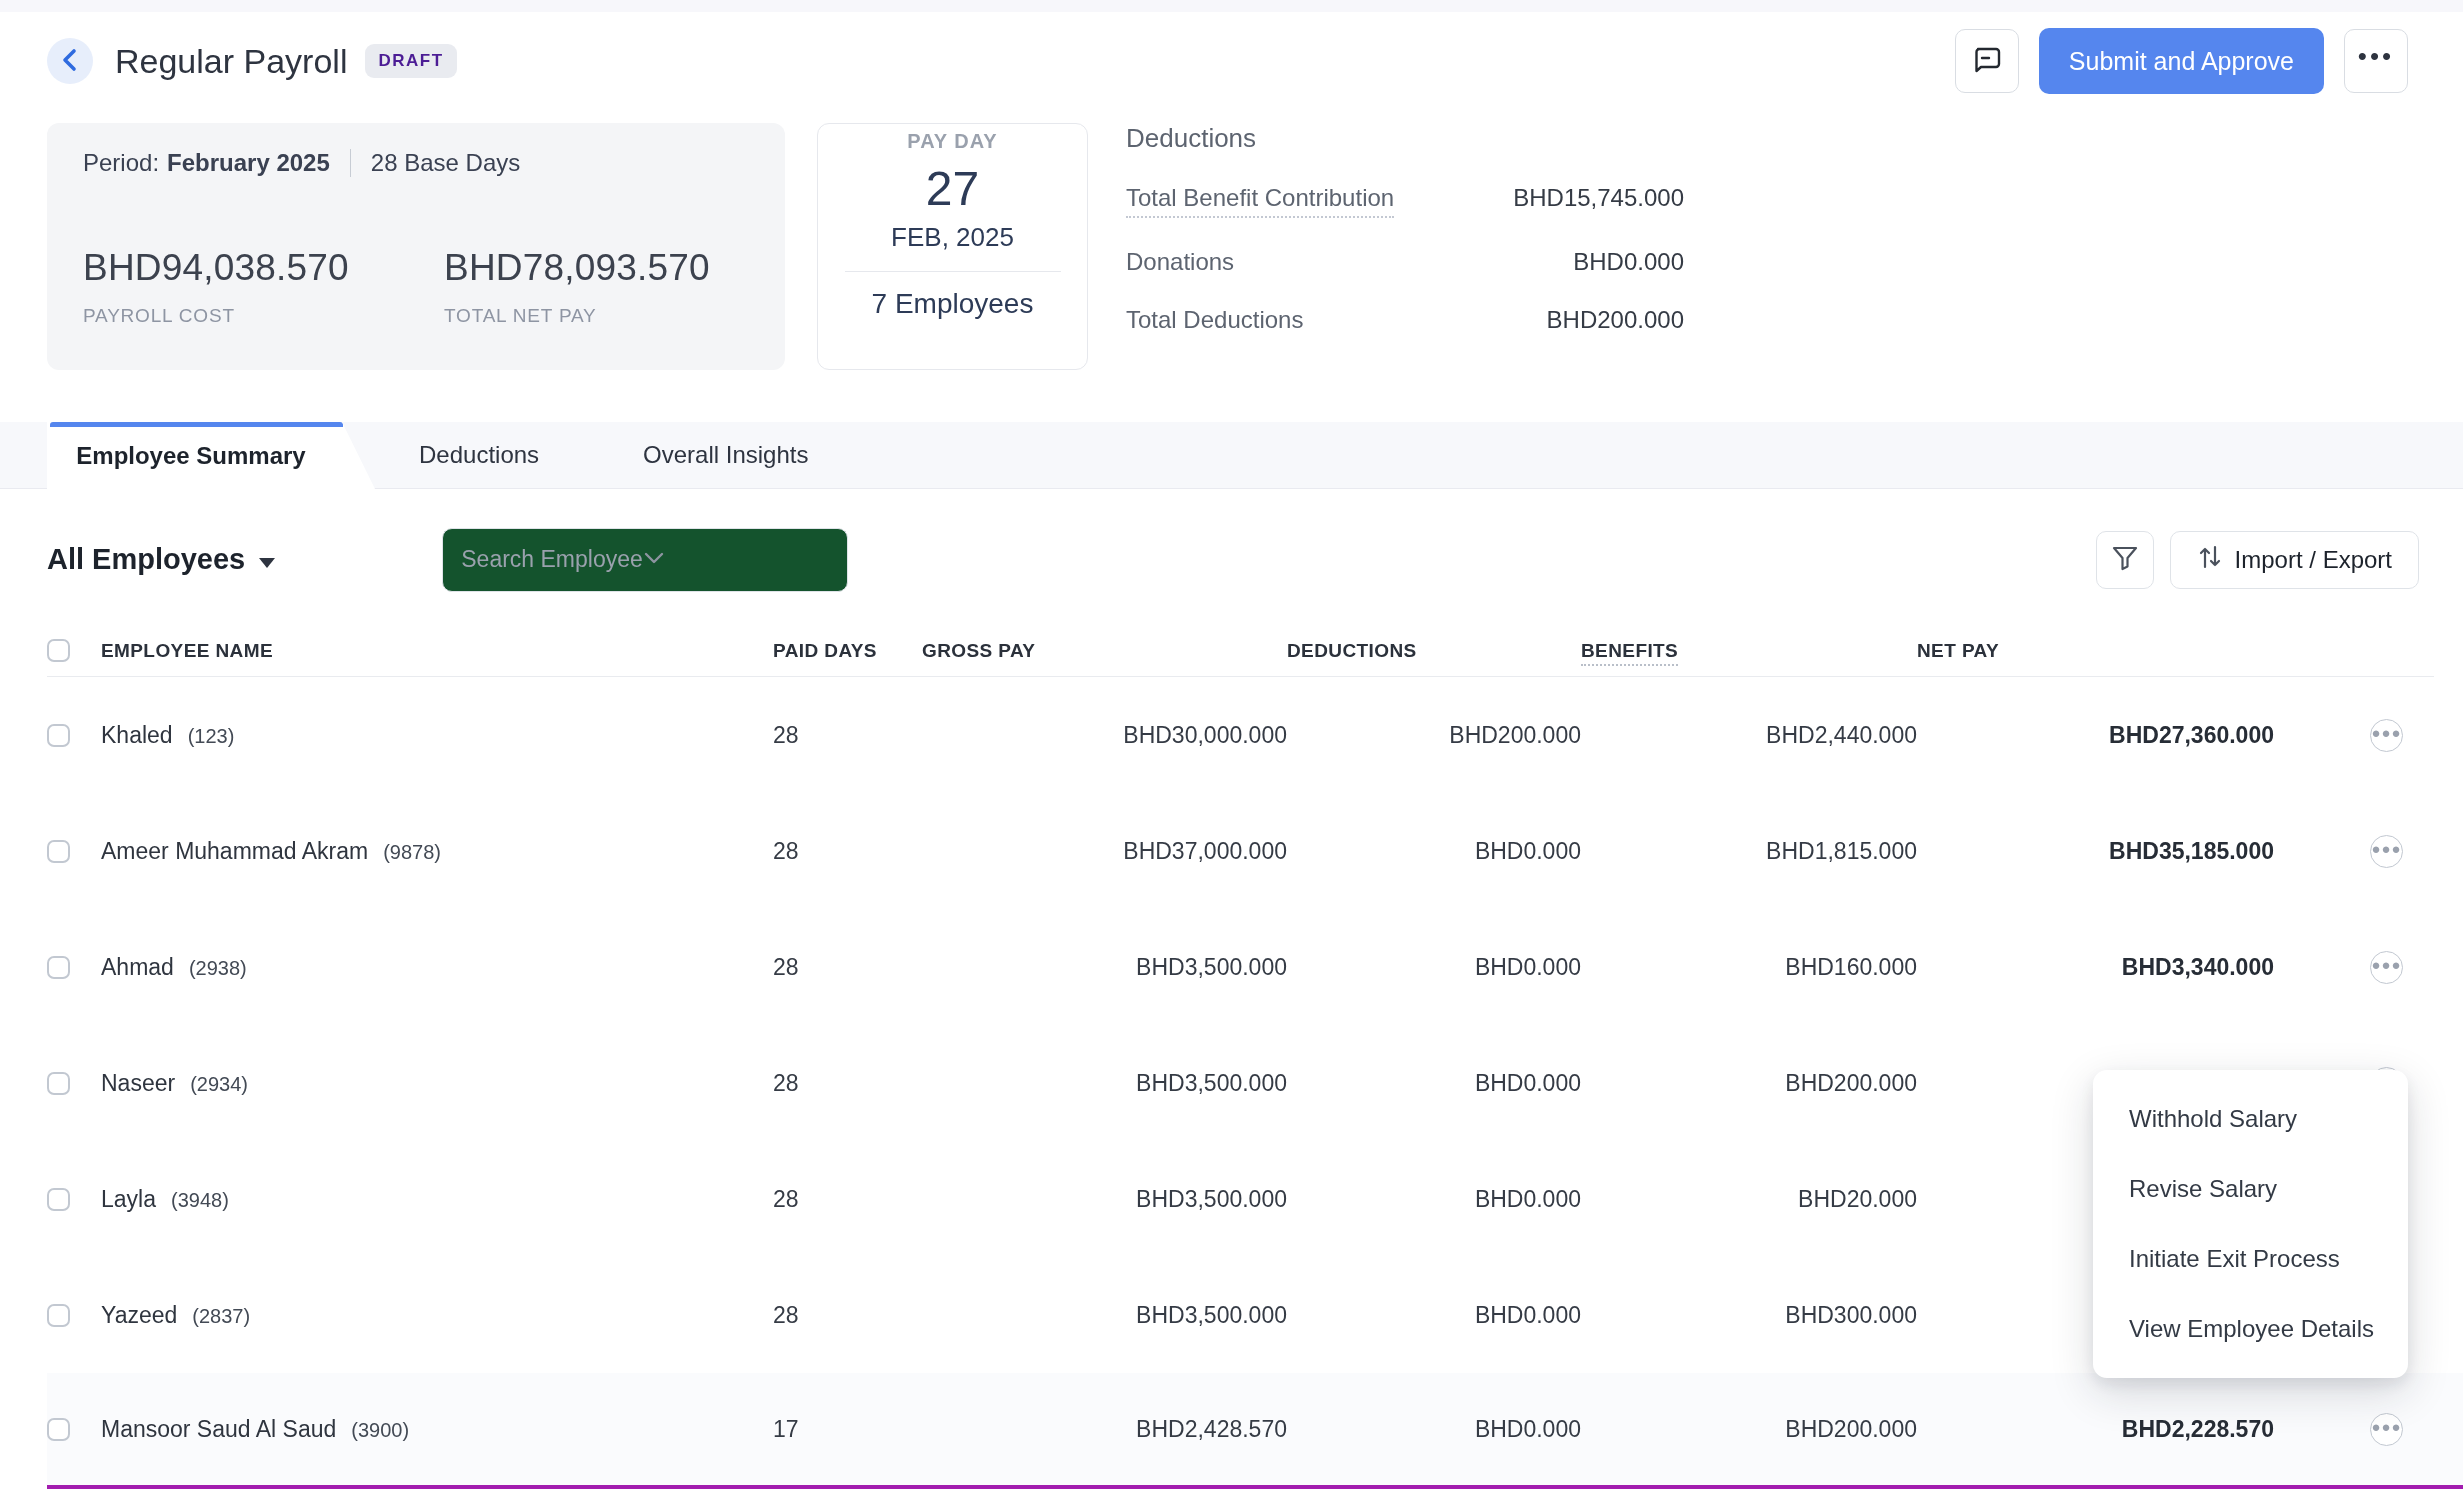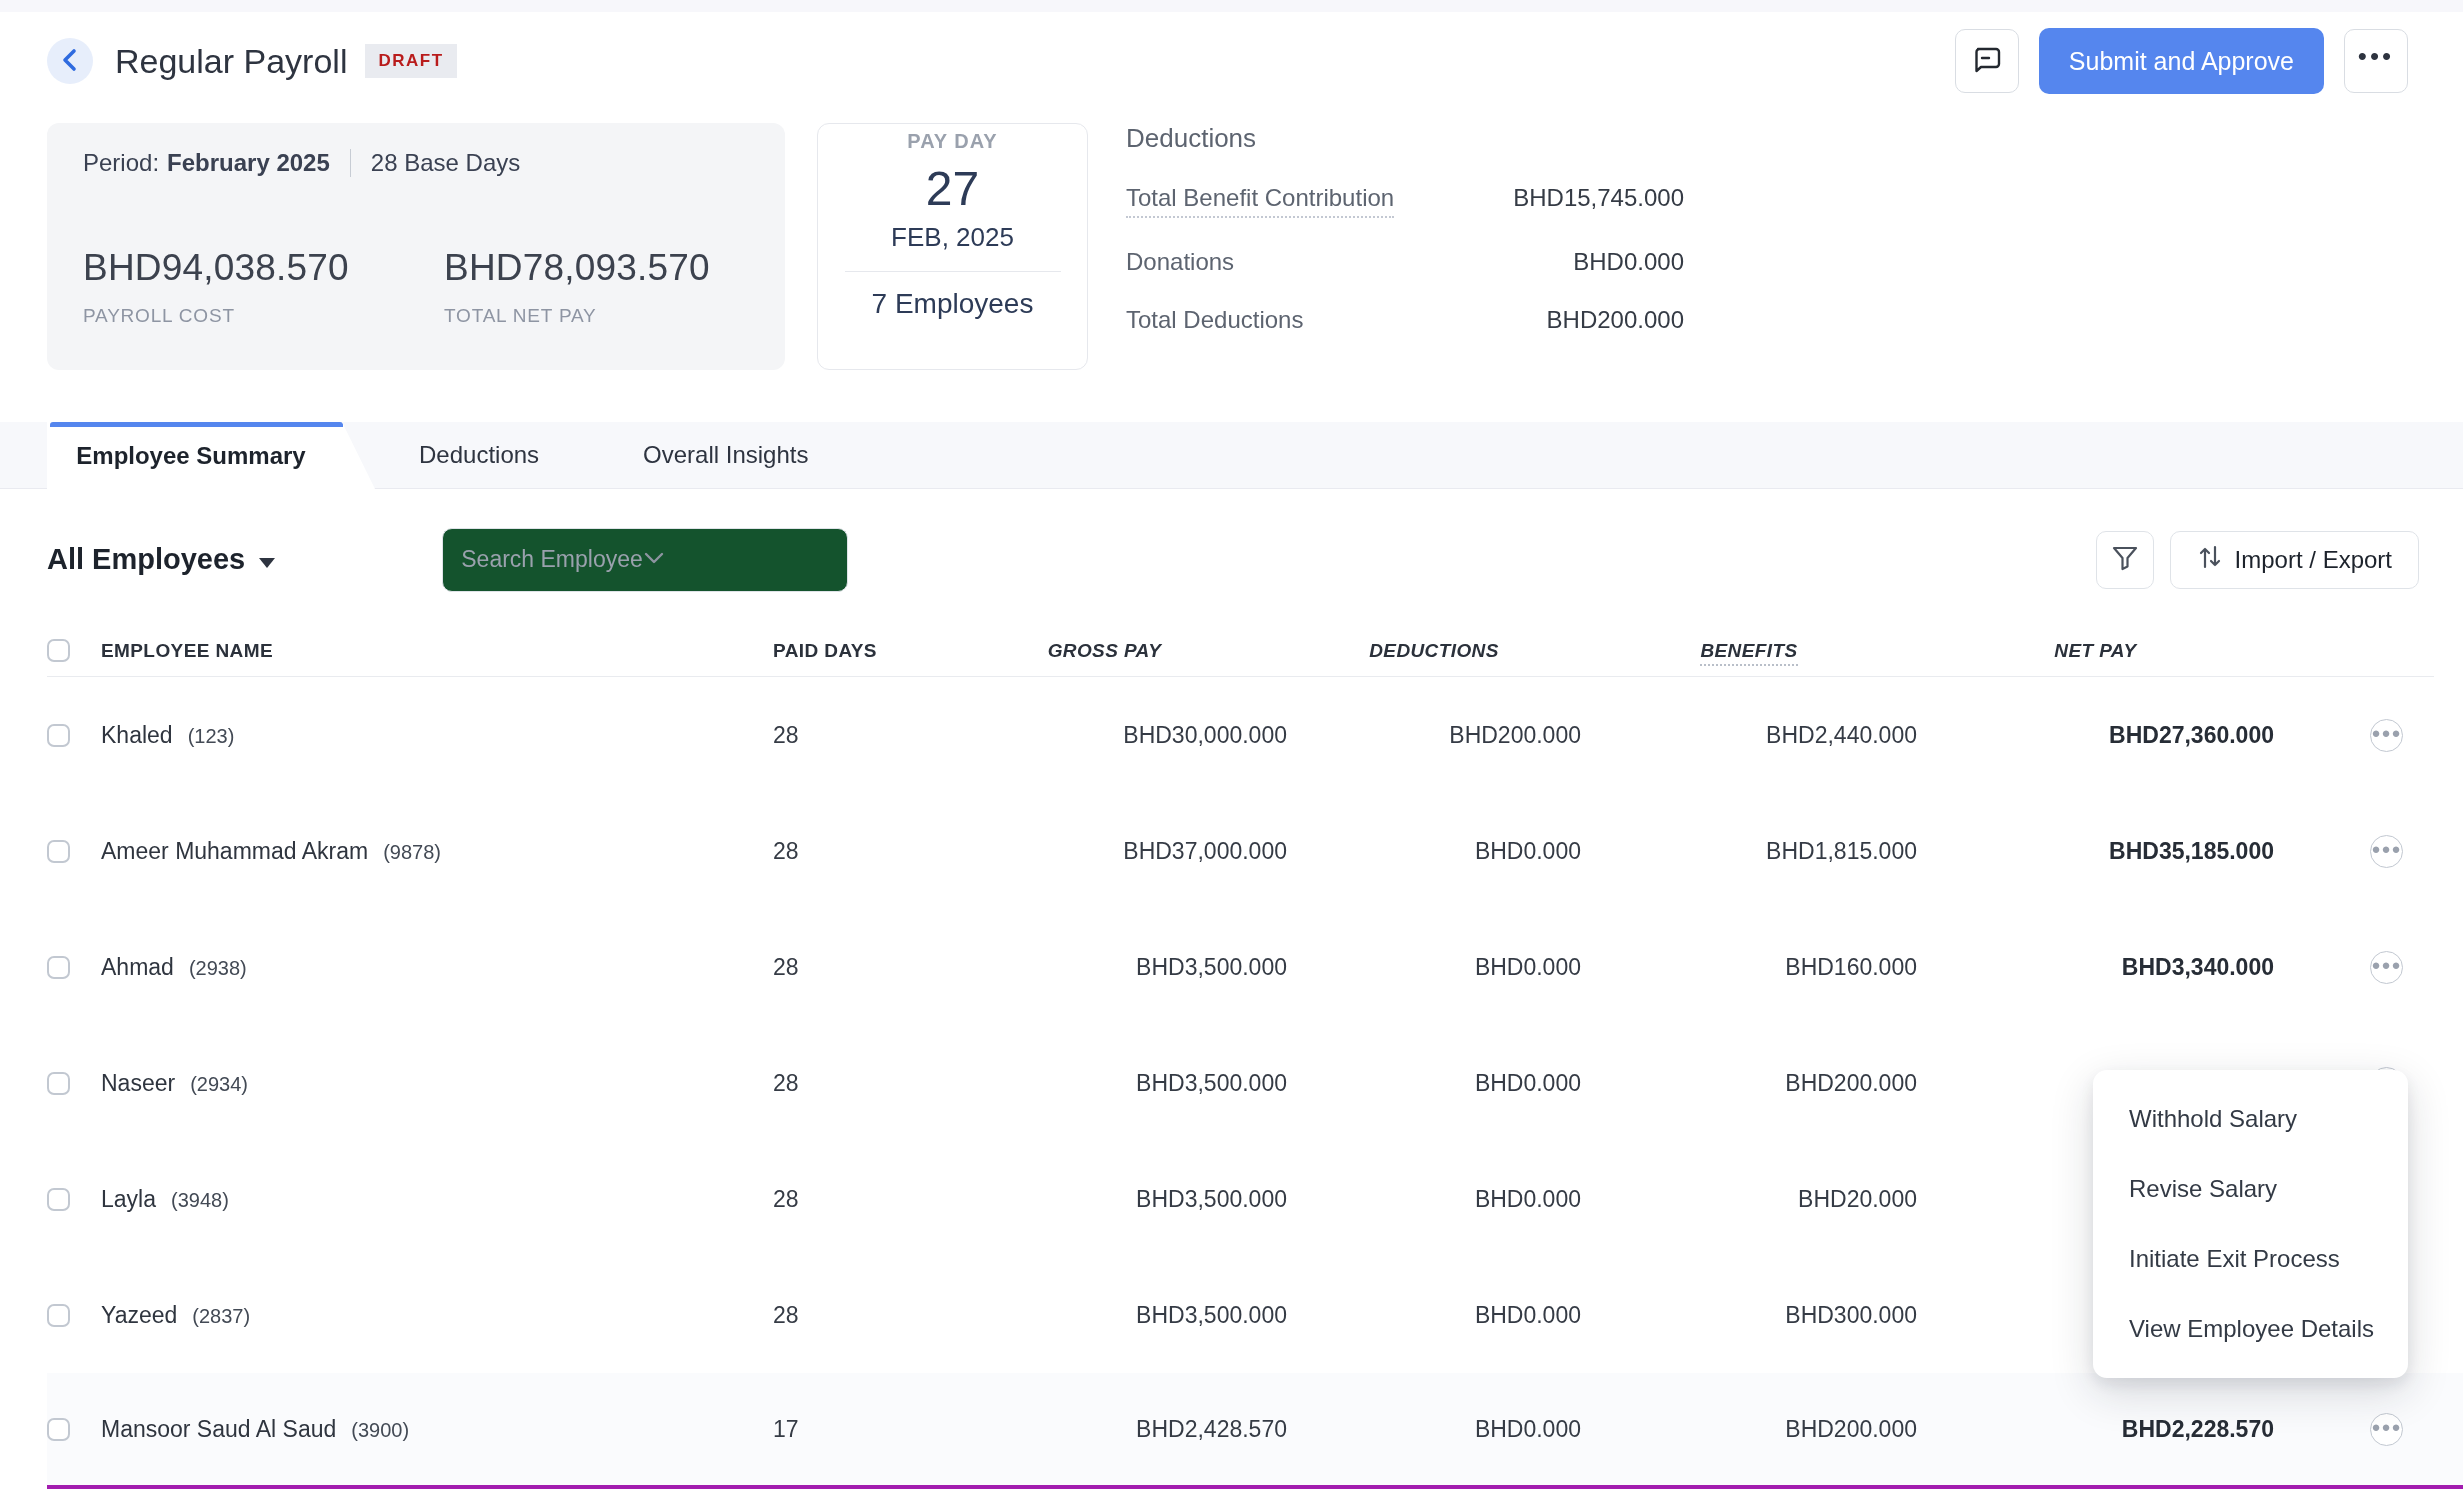--- a/index.html
+++ b/index.html
@@ -5,22 +5,22 @@
   * { margin:0; padding:0; box-sizing:border-box; }
   html,body { width:2464px; height:1500px; background:#fff; overflow:hidden;
     font-family:"Liberation Sans", sans-serif; color:#32373f; }
   .top-strip { height:12px; background:#f7f7fb; }
 
   
   .header { height:98px; display:flex; align-items:center; padding:0 56px 0 47px; background:#fff; }
   .back-btn { width:46px; height:46px; border-radius:50%; background:#e7eefb; display:flex;
     align-items:center; justify-content:center; border:none; cursor:pointer; flex:0 0 auto; }
   .page-title { font-size:34px; font-weight:500; color:#2e3440; margin-left:22px; }
-  .badge { margin-left:18px; background:#e9ebf0; color:#b91c1c; font-size:17px; font-weight:600;
-    letter-spacing:1.5px; padding:7px 13px; border-radius:0; }
+  .badge { margin-left:18px; background:#e9ebf0; color:#4c1d95; font-size:17px; font-weight:600;
+    letter-spacing:1.5px; padding:7px 13px; border-radius:9px; }
   .header-right { margin-left:auto; display:flex; align-items:center; gap:20px; }
   .icon-btn { width:64px; height:64px; border:1px solid #d9dde3; border-radius:10px; background:#fff;
     display:flex; align-items:center; justify-content:center; cursor:pointer; }
   .primary-btn { height:66px; border:none; border-radius:10px; background:#5586ee; color:#fff;
     font-size:25px; font-family:inherit; padding:0 30px; cursor:pointer; }
   .dots { font-size:26px; letter-spacing:3px; color:#2e3440; line-height:1; padding-bottom:10px; }
 
   
   .summary { display:flex; padding:13px 45px 0 47px; align-items:flex-start; }
   .cost-card { width:738px; height:247px; background:#f4f5f7; border-radius:12px; padding:26px 36px; }
@@ -71,21 +71,21 @@
   .sq-btn { width:58px; height:58px; border:1px solid #dfe3e8; border-radius:10px; background:#fff;
     display:flex; align-items:center; justify-content:center; cursor:pointer; }
   .impexp-btn { height:58px; border:1px solid #dfe3e8; border-radius:10px; background:#fff; display:flex;
     align-items:center; gap:12px; padding:0 26px; font-size:24px; color:#1d232c; font-family:inherit; cursor:pointer; }
 
   
   .table { margin:34px 30px 0 47px; }
   .tgrid { display:grid; grid-template-columns:54px 672px 149px 365px 294px 336px 357px 1fr; align-items:center; }
   .thead { height:52px; border-bottom:1px solid #e9ebef; font-size:19px; font-weight:700; color:#2b313b;
     letter-spacing:0.4px; }
-  .th-right { text-align:center;font-style:italic; }
+  .th-right { text-align:left; }
   .th-dotted { border-bottom:2px dotted #b9bfc9; padding-bottom:3px; }
   .row { height:116px; font-size:23px; color:#353b45; }
   .row.shaded { background:#fafbfd; border-bottom:4px solid #a21caf; margin-right:-30px; padding-right:30px; }
   .cb { width:23px; height:23px; border:2px solid #c2c8d1; border-radius:7px; background:#fff; cursor:pointer; }
   .name-cell { display:flex; align-items:baseline; gap:15px; }
   .emp-name { font-size:23px; color:#2f353f; }
   .emp-id { font-size:20px; color:#434a55; }
   .num { text-align:right; }
   .net { font-weight:700; color:#272d36; }
   .action-cell { display:flex; justify-content:flex-end; padding-right:31px; }

